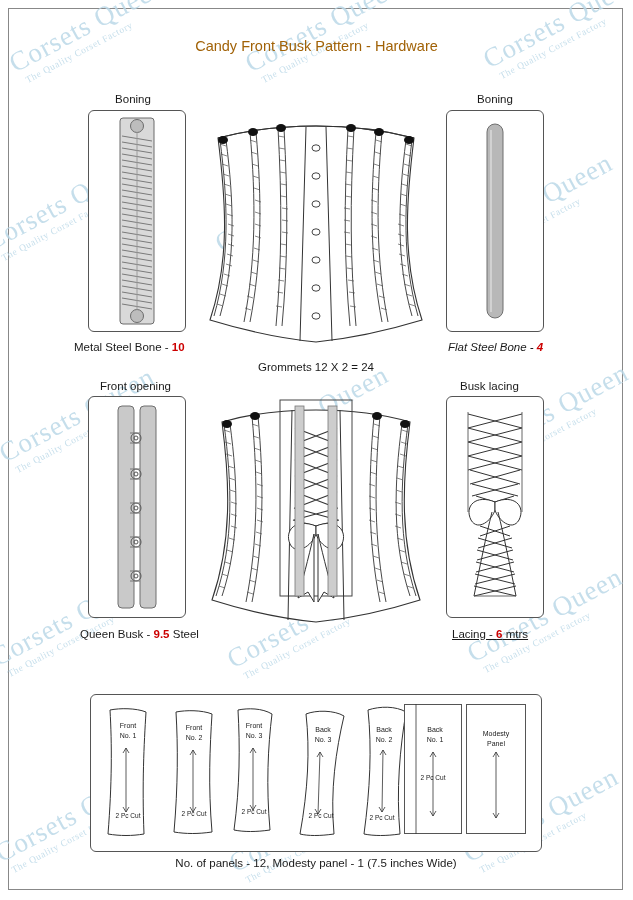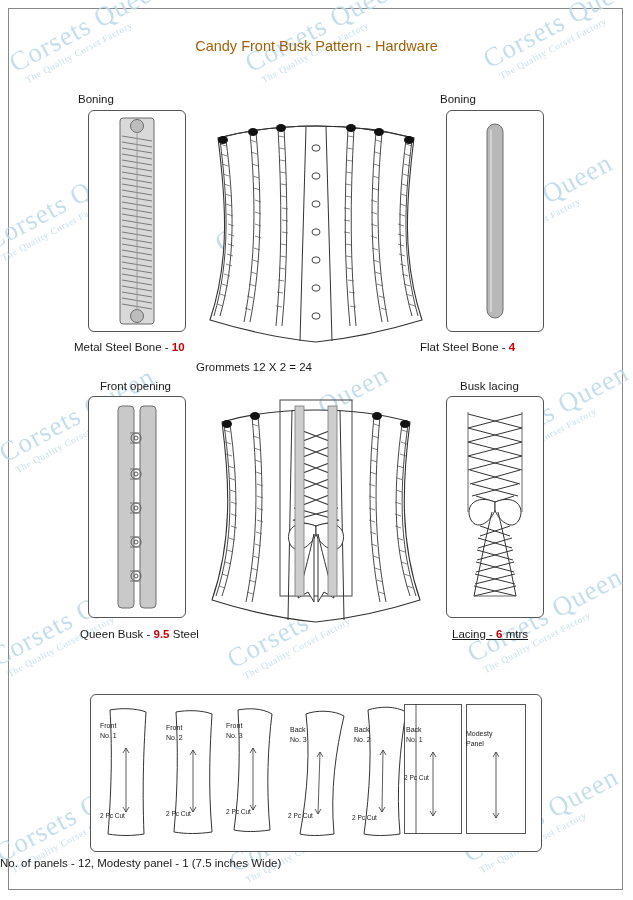--- a/index.html
+++ b/index.html
@@ -73,20 +73,21 @@
     font-size: 11.5px;
     color: #1a1a1a;
     white-space: nowrap;
   }
   .cap .red {
     color: #cc0000;
     font-weight: bold;
     margin-top: 48px;
   }
   .cap.center {
+    text-align: center;
   }
 
   
   .box {
     position: absolute;
     border: 1px solid #555;
     background: #fff;
     box-sizing: border-box;
   }
   .rounded {
@@ -219,21 +220,21 @@
 
   <div class="cap center" style="left:440px; top:93px; width:110px;">Boning</div>
 
   <div class="box rounded" style="left:446px; top:110px; width:98px; height:222px;"></div>
 
   <svg class="svgwrap" style="left:446px; top:110px;" width="98" height="222">
     <rect x="41" y="14" width="16" height="194" rx="8" fill="#b8b8b8" stroke="#6f6f6f" stroke-width="1"></rect>
     <line x1="45" y1="20" x2="45" y2="202" stroke="#d2d2d2" stroke-width="2"></line>
   </svg>
 
-  <div class="cap" style="left:420px; top:341px;">
+  <div class="cap" style="left:448px; top:341px;font-style:italic;">
     <span>Flat Steel Bone - </span><span class="red">4</span>
   </div>
 
   <svg class="svgwrap" style="left:196px; top:110px;" width="240" height="235">
 
     <path d="M22 28 C 30 92, 34 150, 14 210 C 60 224, 100 230, 120 232 C 140 230, 180 224, 226 210 C 206 150, 210 92, 218 28 C 180 18, 150 16, 120 16 C 90 16, 60 18, 22 28 Z" fill="#ffffff" stroke="#333" stroke-width="1.1"></path>
 
     <path d="M22 28 C 60 18, 90 16, 120 16 C 150 16, 180 18, 218 28" fill="none" stroke="#333" stroke-width="1.1"></path>
 
     <line x1="110" y1="17" x2="104" y2="231" stroke="#333" stroke-width="1"></line>

